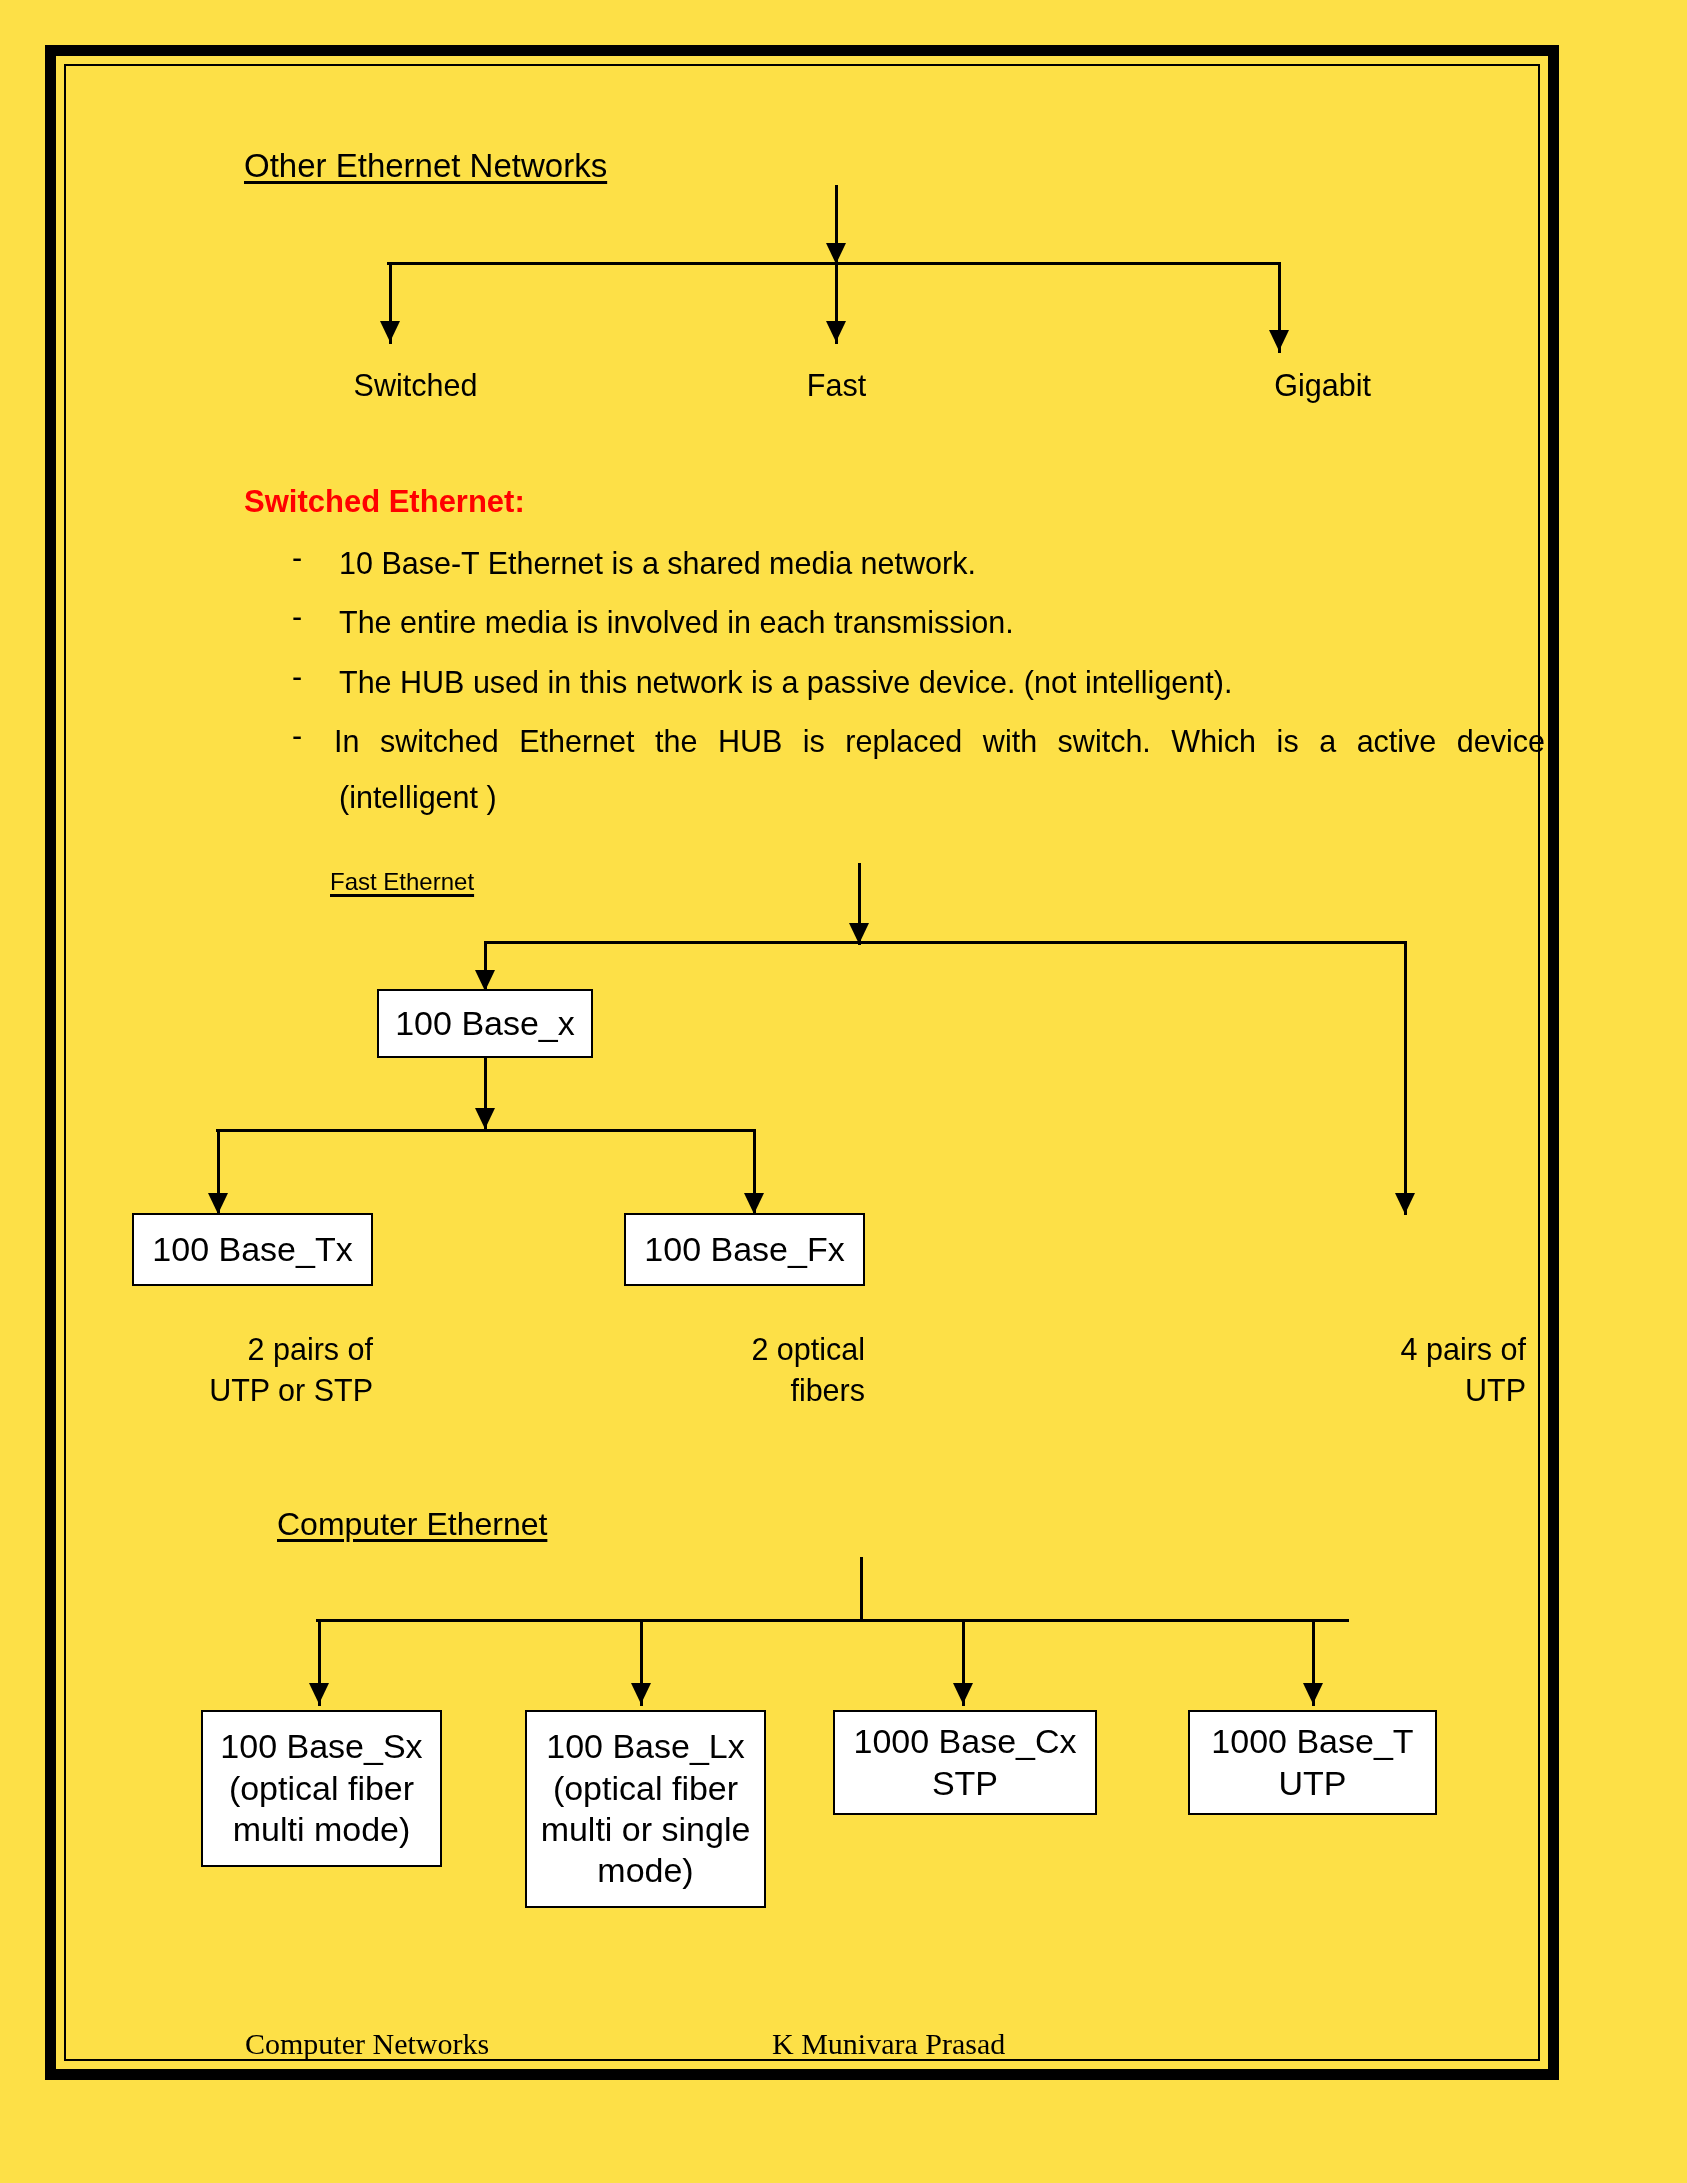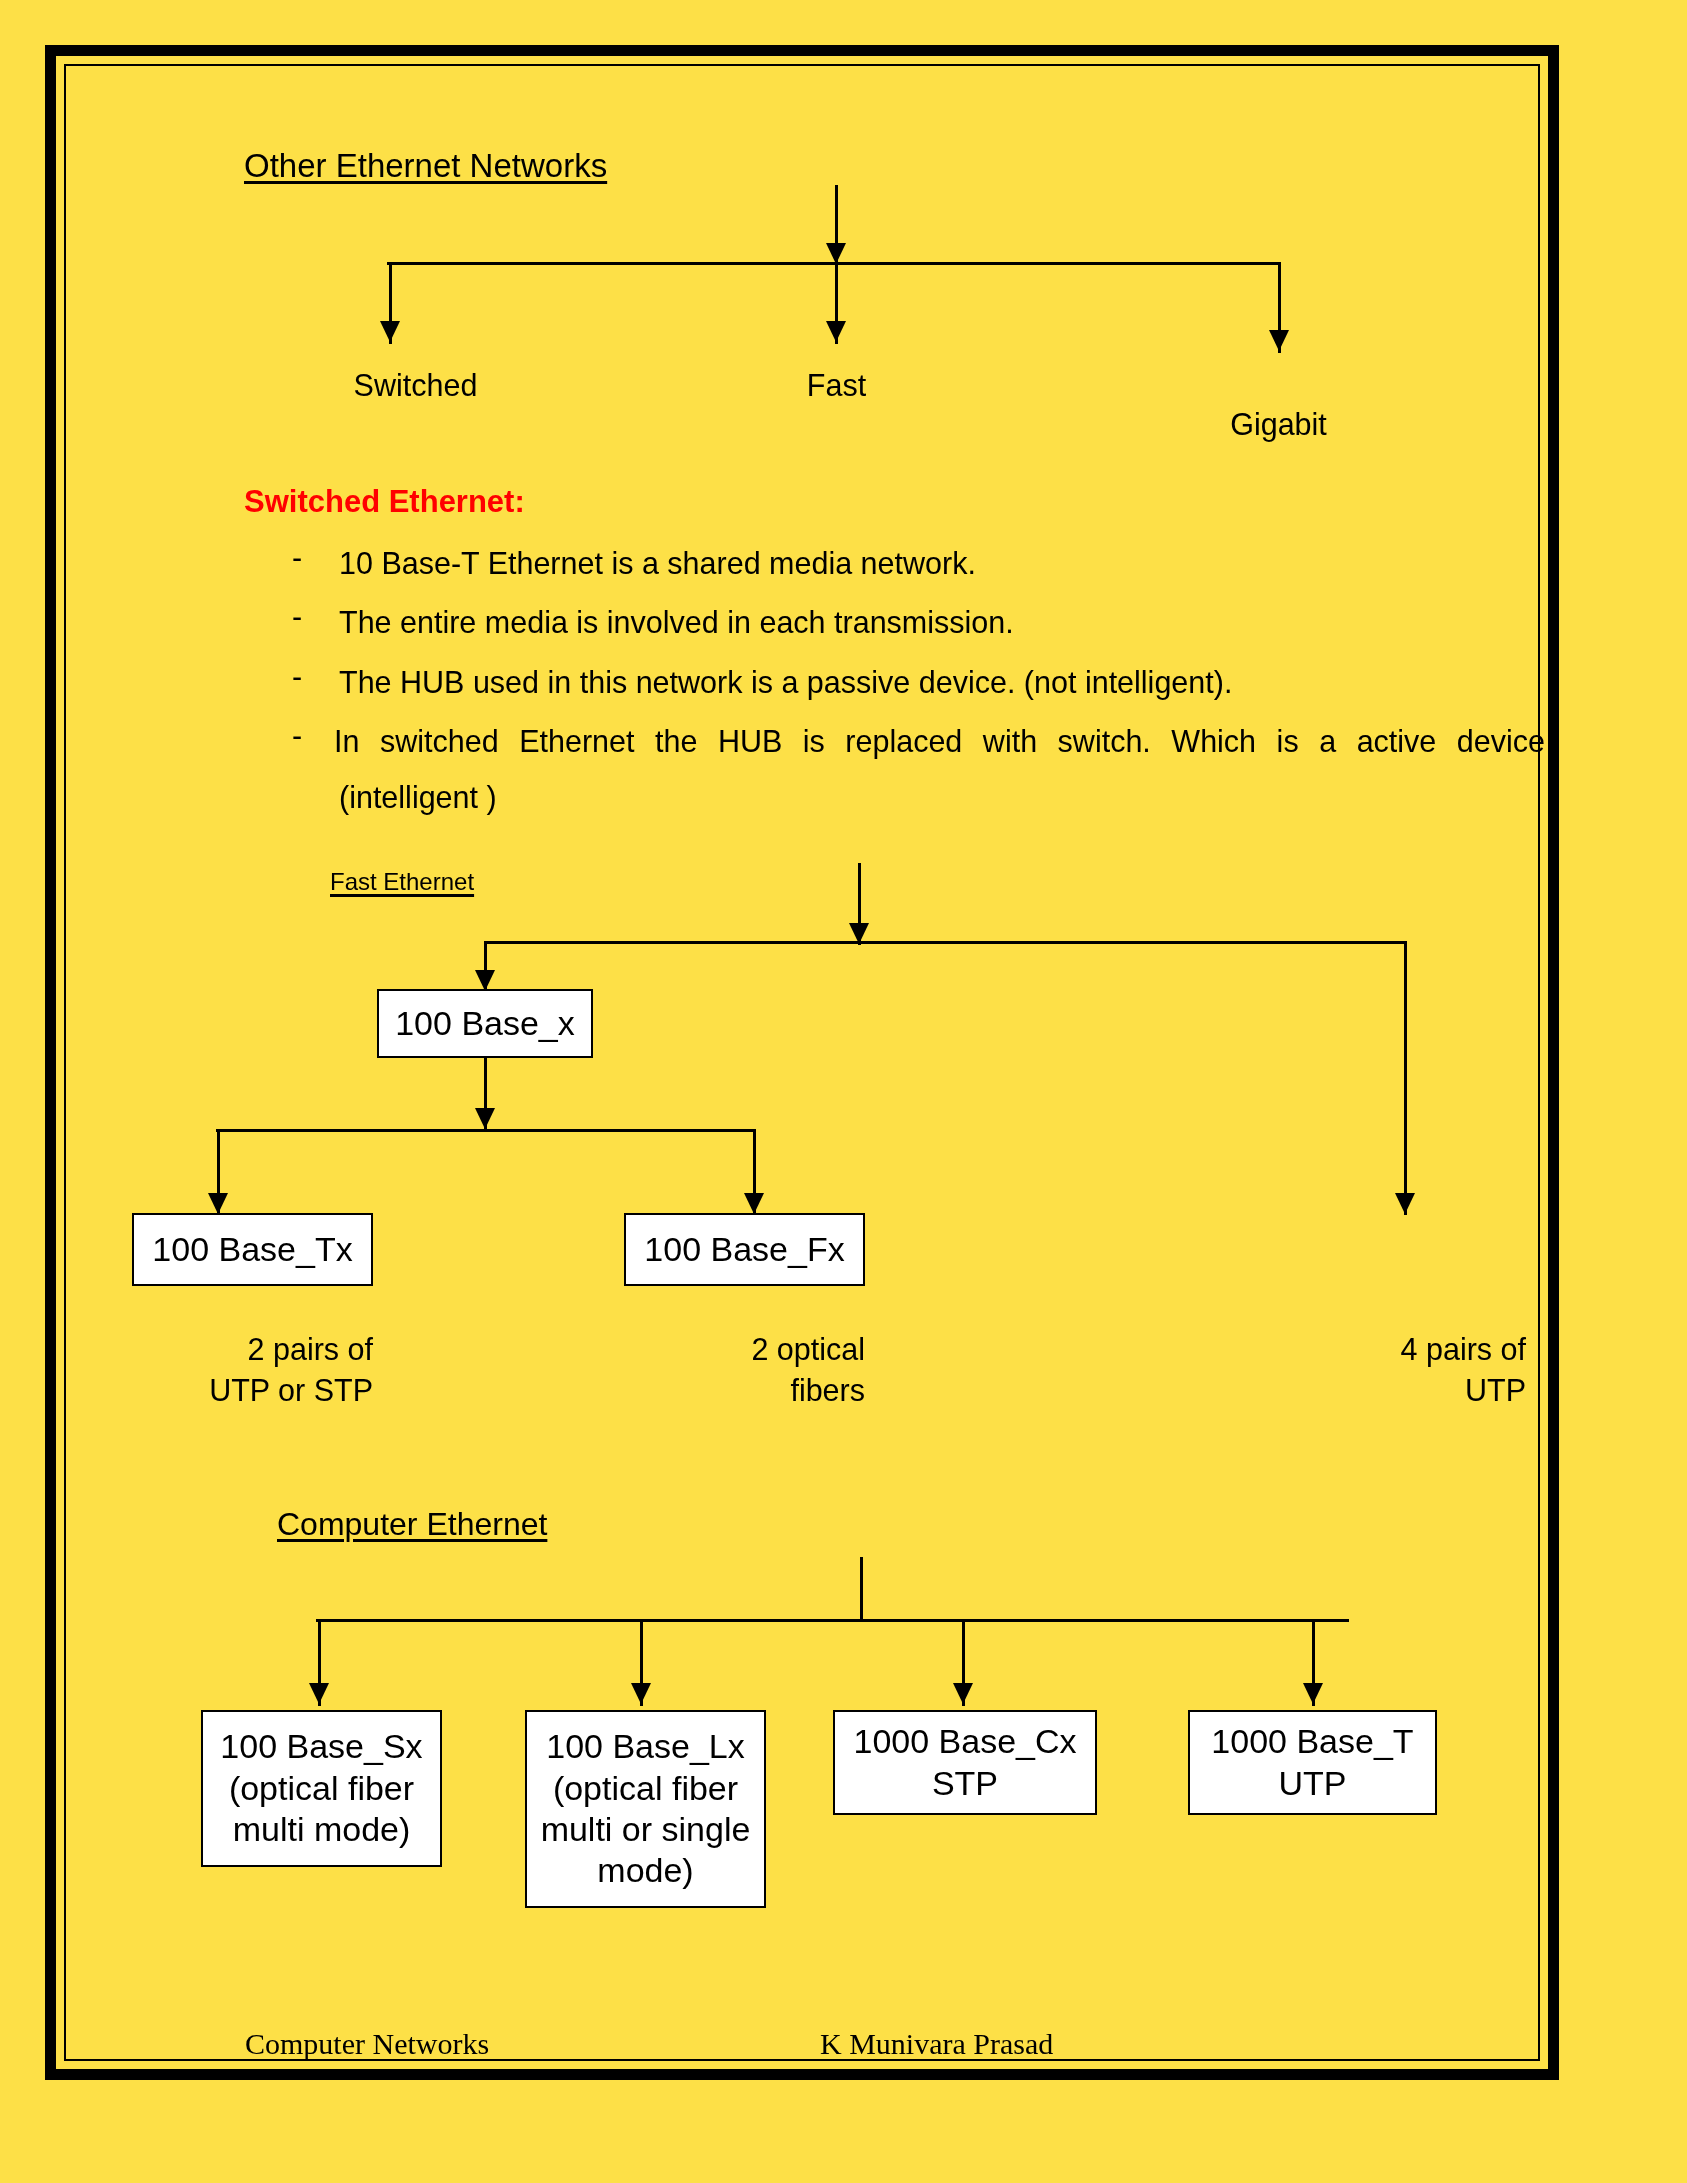--- a/index.html
+++ b/index.html
@@ -150,21 +150,21 @@
     <div class="vline" style="left:389px; top:262px; height:82px;"></div>
     <div class="arrowhead" style="left:380px; top:321px;"></div>
     <div class="txt" style="left:321px; top:368px; width:189px; text-align:center;">Switched</div>
 
     <div class="vline" style="left:835px; top:262px; height:82px;"></div>
     <div class="arrowhead" style="left:826px; top:321px;"></div>
     <div class="txt" style="left:756px; top:368px; width:161px; text-align:center;">Fast</div>
 
     <div class="vline" style="left:1278px; top:262px; height:91px;"></div>
     <div class="arrowhead" style="left:1269px; top:330px;"></div>
-    <div class="txt" style="left:1186px; top:368px; width:185px; text-align:center;margin-top:39px;">Gigabit</div>
+    <div class="txt" style="left:1186px; top:368px; width:185px; text-align:right;">Gigabit</div>
 
     <div class="heading-red" style="left:244px; top:484px;">Switched Ethernet:</div>
 
     <div class="bullet-dash" style="left:292px; top:540px;">-</div>
     <div class="bullet-text" style="left:339px; top:540px; width:1203px;">10 Base-T Ethernet is a shared media network.</div>
 
     <div class="bullet-dash" style="left:292px; top:599px;">-</div>
     <div class="bullet-text" style="left:339px; top:599px; width:1203px;">The entire media is involved in each transmission.</div>
 
     <div class="bullet-dash" style="left:292px; top:659px;">-</div>
@@ -234,17 +234,17 @@
     <div class="nodebox" style="left:525px; top:1710px; width:241px; height:198px;">100 Base_Lx
 (optical fiber
 multi or single
 mode)</div>
     <div class="nodebox" style="left:833px; top:1710px; width:264px; height:105px;">1000 Base_Cx
 STP</div>
     <div class="nodebox" style="left:1188px; top:1710px; width:249px; height:105px;">1000 Base_T
 UTP</div>
 
     <div class="footer-txt" style="left:245px; top:2027px;">Computer Networks</div>
-    <div class="footer-txt" style="left:772px; top:2027px;margin-left:48px;">K Munivara Prasad</div>
+    <div class="footer-txt" style="left:772px; top:2027px;">K Munivara Prasad</div>
 
   </div>
 </div>
 
 
 </body></html>

